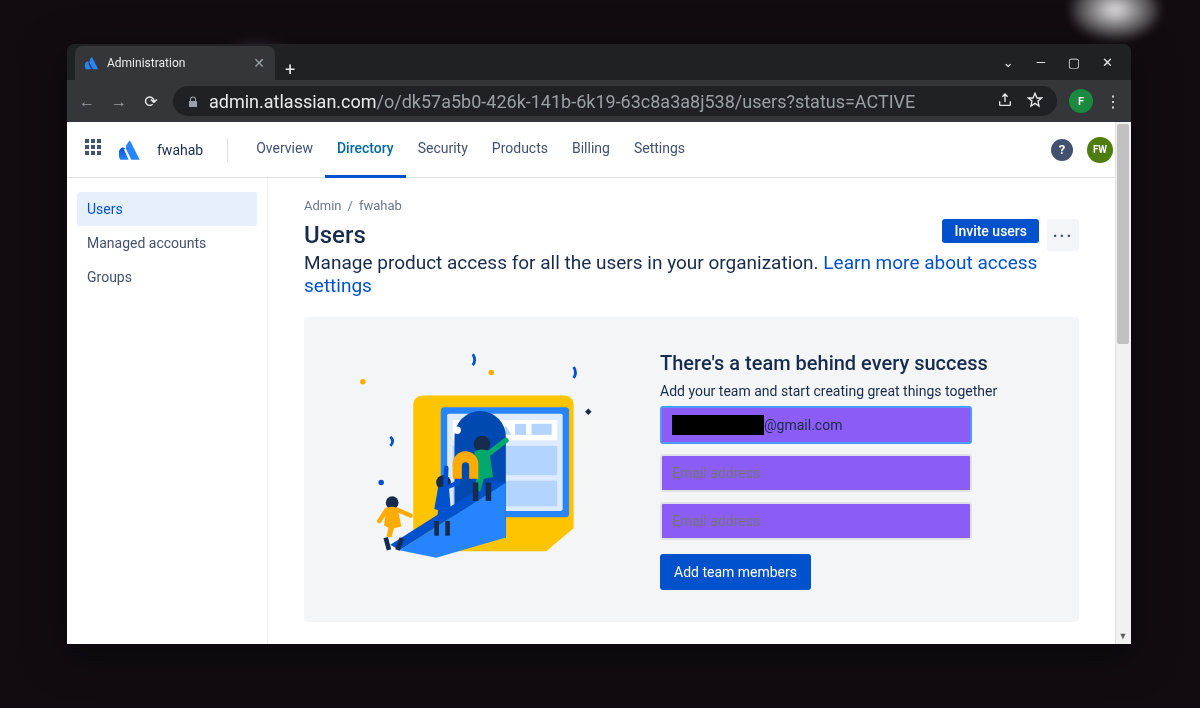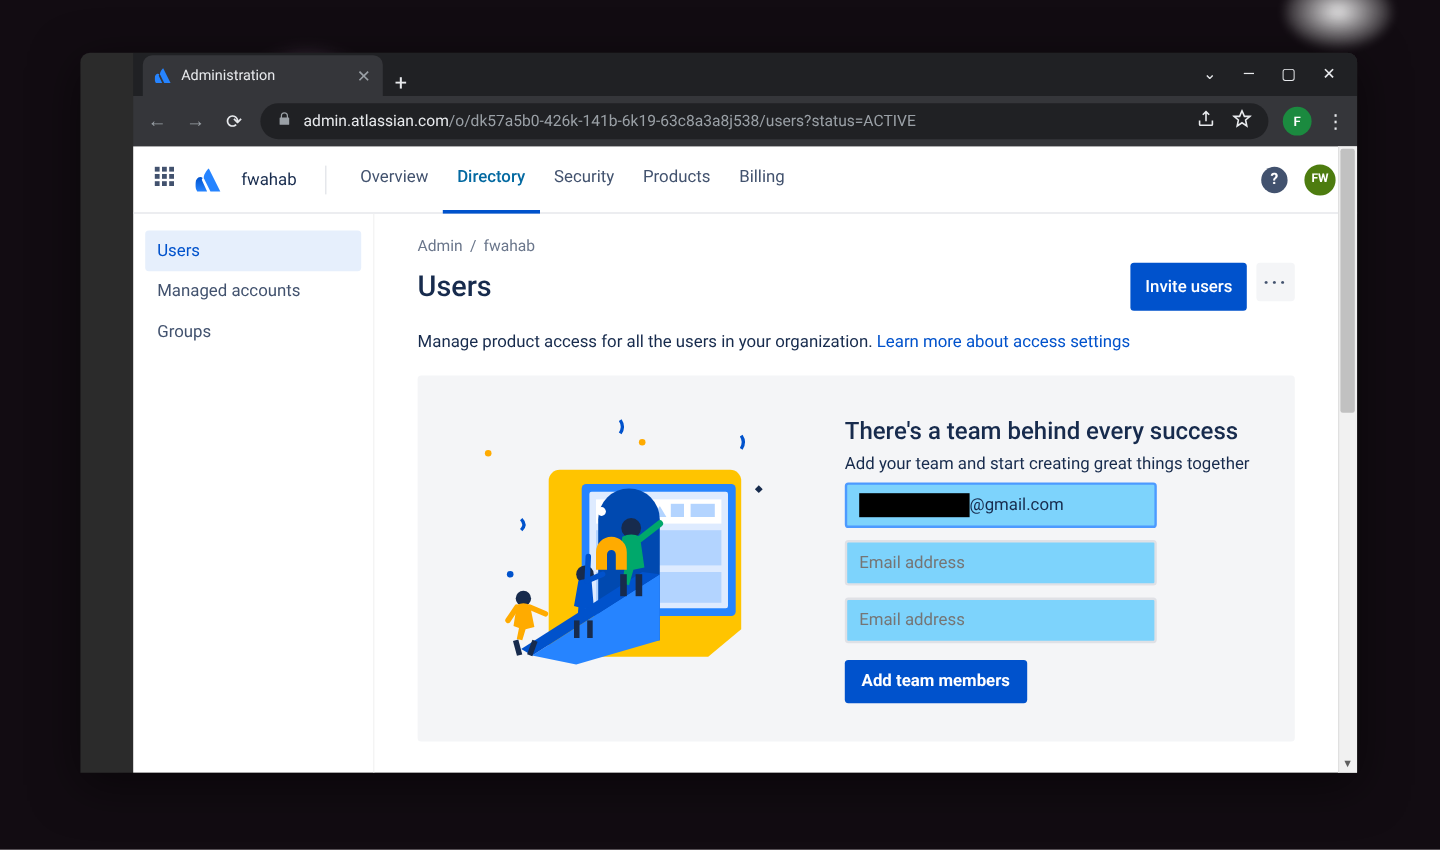--- a/index.html
+++ b/index.html
@@ -3,36 +3,36 @@
 <meta charset="utf-8">
 <style>
 * { margin: 0; padding: 0; box-sizing: border-box; font-family: -apple-system, BlinkMacSystemFont, "Segoe UI", Roboto, sans-serif; }
 body { background: #1a1218; width: 1200px; height: 708px; overflow: hidden; position: relative; }
 
 
 .desktop-bg { position: absolute; inset: 0; background: #120c12; }
 .desktop-bg::before { content: ""; position: absolute; right: 40px; top: -20px; width: 90px; height: 60px; background: radial-gradient(ellipse at center, rgba(255,255,255,0.9), rgba(255,255,255,0.1) 70%); border-radius: 50%; filter: blur(4px); }
 .desktop-bg::after { content: ""; position: absolute; left: 180px; top: 40px; width: 120px; height: 200px; background: linear-gradient(135deg, rgba(180,140,190,0.25), rgba(50,30,60,0.15)); border-radius: 60px; transform: rotate(25deg); filter: blur(6px); }
 
-.browser-window { position: absolute; left: 67px; top: 44px; width: 1064px; height: 600px; background: #2b2b2b; border-radius: 8px 8px 0 0; overflow: hidden; box-shadow: 0 10px 40px rgba(0,0,0,0.5); padding-left: 44px; }
+.browser-window { position: absolute; left: 67px; top: 44px; width: 1064px; height: 600px; background: #2b2b2b; border-radius: 8px 8px 0 0; overflow: hidden; box-shadow: 0 10px 40px rgba(0,0,0,0.5); }
 
 
 .tab-strip { height: 36px; background: #202124; display: flex; align-items: flex-end; padding-left: 8px; }
 .tab { height: 34px; background: #35363a; border-radius: 8px 8px 0 0; display: flex; align-items: center; padding: 0 10px; gap: 8px; min-width: 200px; color: #e8eaed; font-size: 12px; }
 .tab-logo { width: 14px; height: 14px; }
 .tab-close { color: #9aa0a6; font-size: 14px; margin-left: auto; cursor: pointer; }
 .new-tab { color: #e8eaed; font-size: 18px; padding: 0 10px; cursor: pointer; }
 .win-controls { margin-left: auto; display: flex; gap: 22px; padding-right: 18px; color: #e8eaed; align-items: center; height: 36px; }
 .win-controls span { font-size: 13px; cursor: pointer; }
 
 
 .url-row { height: 42px; background: #35363a; display: flex; align-items: center; padding: 0 10px; gap: 12px; }
 .nav-arrow { color: #9aa0a6; width: 20px; text-align: center; cursor: pointer; font-size: 16px; }
 .reload { color: #e8eaed; width: 20px; text-align: center; cursor: pointer; }
-.url-bar { flex: 1; background: #202124; height: 30px; border-radius: 15px; display: flex; align-items: center; padding: 0 14px; gap: 10px; color: #9aa0a6; font-size: 13px; }
+.url-bar { flex: 1; background: #202124; height: 30px; border-radius: 15px; display: flex; align-items: center; padding: 0 14px; gap: 10px; color: #9aa0a6; font-size: 18px; }
 .url-host { color: #e8eaed; }
 .url-actions { margin-left: auto; display: flex; gap: 14px; align-items: center; }
 .profile-badge { width: 24px; height: 24px; border-radius: 50%; background: #1b8a3f; color: #fff; display: flex; align-items: center; justify-content: center; font-size: 11px; font-weight: 600; }
 .kebab { color: #e8eaed; font-size: 16px; }
 
 
 .page { background: #fff; height: 522px; display: flex; flex-direction: column; position: relative; }
 .scrollbar-track { position: absolute; right: 0; top: 0; width: 16px; height: 100%; background: #f1f1f1; border-left: 1px solid #e0e0e0; }
 .scrollbar-thumb { position: absolute; right: 2px; top: 2px; width: 12px; height: 220px; background: #c1c1c1; border-radius: 2px; }
 .scroll-arrow { position: absolute; right: 0; width: 16px; height: 16px; display:flex; align-items:center; justify-content:center; font-size:9px; color:#606060;}
@@ -57,37 +57,37 @@
 .sidebar { width: 200px; padding: 14px 10px; }
 .side-item { height: 34px; display: flex; align-items: center; padding: 0 10px; font-size: 14px; color: #42526e; border-radius: 3px; cursor: pointer; }
 .side-item.active { background: #e6effc; color: #0052cc; }
 
 .main { flex: 1; padding: 20px 36px 0 36px; border-left: 1px solid #f2f2f2; overflow: hidden; margin-right: 16px; }
 .breadcrumbs { font-size: 13px; color: #6b778c; margin-bottom: 6px; display:flex; gap:6px; align-items:flex-end;}
 .breadcrumbs a { color: #6b778c; text-decoration: none; cursor:pointer;}
 .page-title-row { display: flex; align-items: center; }
 .page-title { font-size: 24px; font-weight: 500; color: #172b4d; }
 .title-actions { margin-left: auto; display: flex; gap: 8px; }
-.btn-primary { background: #0052cc; color: #fff; border: none; border-radius: 3px; height: 40px; padding: 0 12px; font-size: 14px; font-weight: 500; cursor: pointer; }
+.btn-primary { background: #0052cc; color: #fff; border: none; border-radius: 3px; height: 24px; padding: 0 12px; font-size: 14px; font-weight: 500; cursor: pointer; }
 .btn-icon-more { width: 32px; height: 32px; border: none; background: #f4f5f7; border-radius: 3px; color: #42526e; font-size: 16px; cursor: pointer; letter-spacing: 2px; font-weight:700;}
 
-.subtitle-row { margin-top: 18px; font-size: 14px; color: #172b4d; }
+.subtitle-row { font-size: 19px; color: #172b4d; }
 .subtitle-row a { color: #0052cc; text-decoration: none; cursor:pointer;}
 
 .team-panel { margin-top: 20px; background: #f4f5f7; border-radius: 3px; padding: 28px 28px 32px 28px; display: flex; gap: 28px; min-height: 270px;}
 .team-illust { width: 300px; height: 220px; position: relative; flex-shrink: 0; }
 .team-form { flex: 1; padding-top: 6px; }
 .team-heading { font-size: 20px; font-weight: 500; color: #172b4d; margin-bottom: 8px; }
 .team-sub { font-size: 14px; color: #172b4d; margin-bottom: 7px; }
-.email-input { width: 260px; height: 38px; border: 2px solid #dfe1e6; border-radius: 3px; padding: 0 10px; font-size: 14px; color: #172b4d; background: #7dd3fc; margin-bottom: 10px; display: flex; align-items: center; }
+.email-input { width: 312px; height: 38px; border: 2px solid #dfe1e6; border-radius: 3px; padding: 0 10px; font-size: 14px; color: #172b4d; background: #8b5cf6; margin-bottom: 10px; display: flex; align-items: center; }
 .email-input.focused { border-color: #4c9aff; }
 .email-input input { border: none; outline: none; width: 100%; font-size: 14px; background: transparent; }
 .email-input.focused .redact { background:#000; width: 92px; height: 20px; display:inline-block; margin-right:0;}
 .email-suffix { color: #172b4d; font-size: 14px;}
-.btn-add-team { background: #0052cc; color: #fff; border: none; border-radius: 3px; height: 36px; padding: 0 14px; font-size: 14px; font-weight: 700; cursor: pointer; margin-top: 4px;}
+.btn-add-team { background: #0052cc; color: #fff; border: none; border-radius: 3px; height: 36px; padding: 0 14px; font-size: 14px; font-weight: 400; cursor: pointer; margin-top: 4px;}
 
 
 .team-illust svg { width: 100%; height: 100%; }
 </style>
 </head>
 <body>
 
 <div class="desktop-bg"></div>
 
 <div class="browser-window">
@@ -168,20 +168,21 @@
           <path fill="#2684ff" d="M16 2l14 28h-12l-8-16c-1-3 3-10 6-12z"></path>
         </svg>
       <span class="site-name">fwahab</span>
       <div class="nav-divider"></div>
       <div class="nav-tabs">
         <div class="nav-tab">Overview</div>
         <div class="nav-tab active">Directory</div>
         <div class="nav-tab">Security</div>
         <div class="nav-tab">Products</div>
         <div class="nav-tab">Billing</div>
+        <div class="nav-tab">Settings</div>
       </div>
       <div class="nav-right">
         <div class="help-icon">?</div>
         <div class="avatar">FW</div>
       </div>
     </div>
 
     <div class="content-row">
 
       <div class="sidebar">

